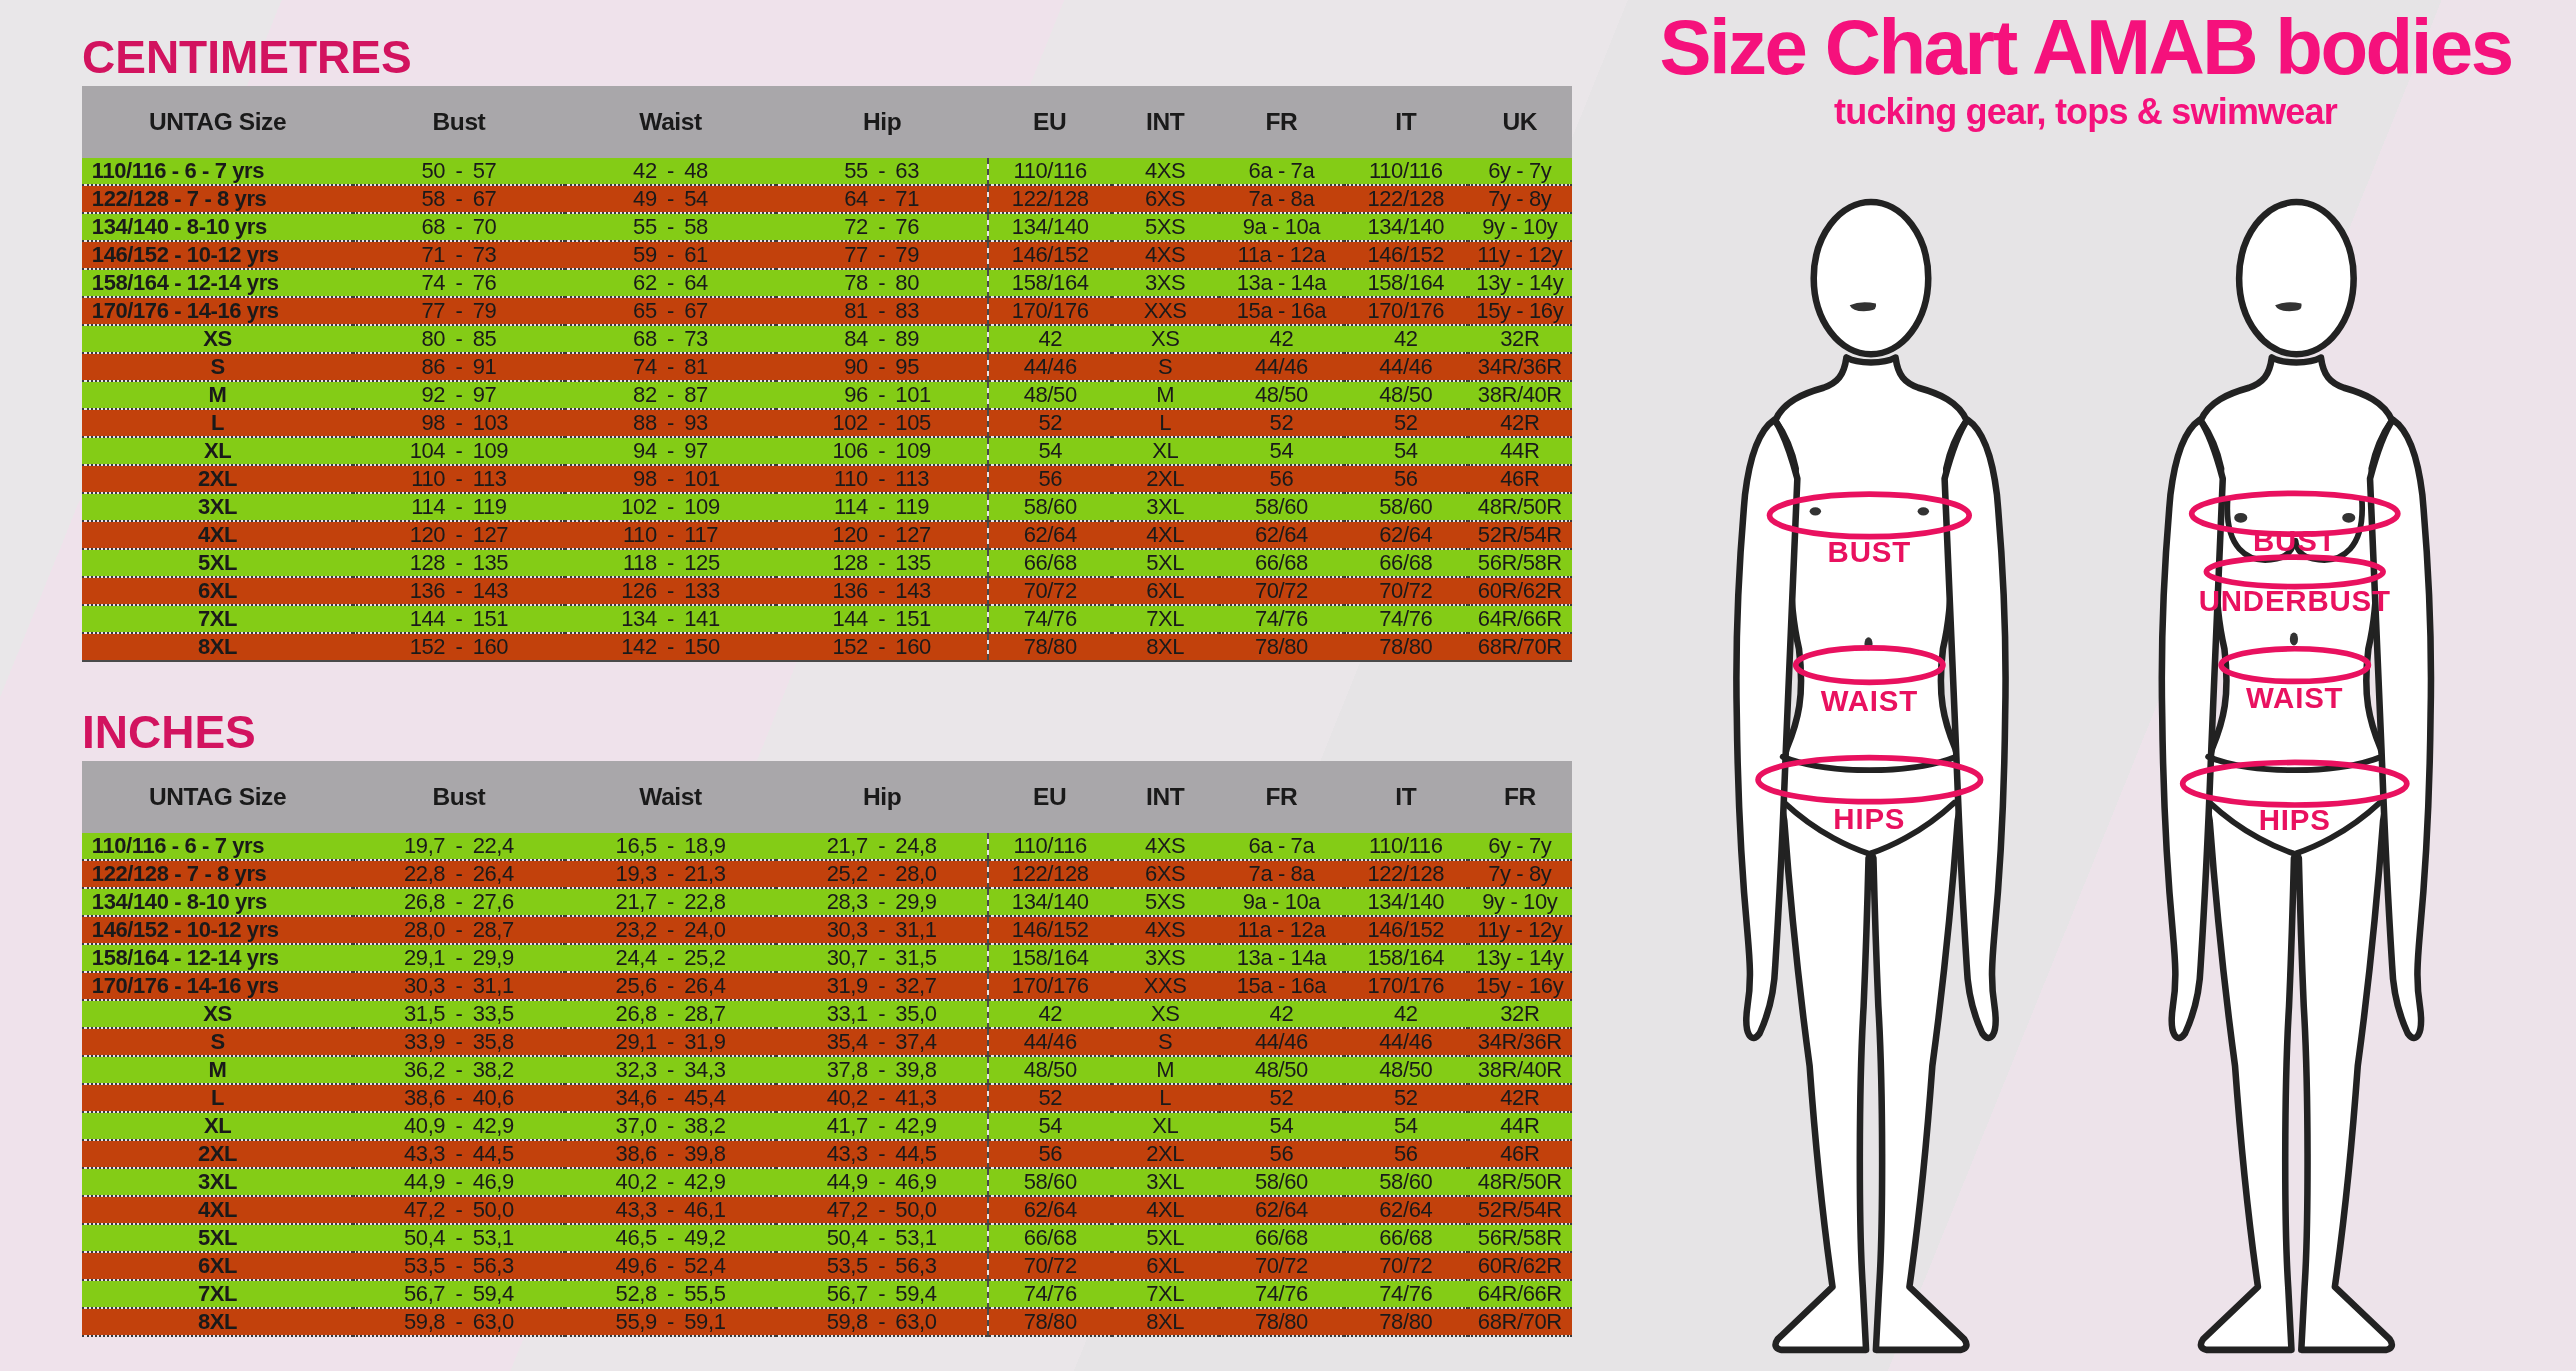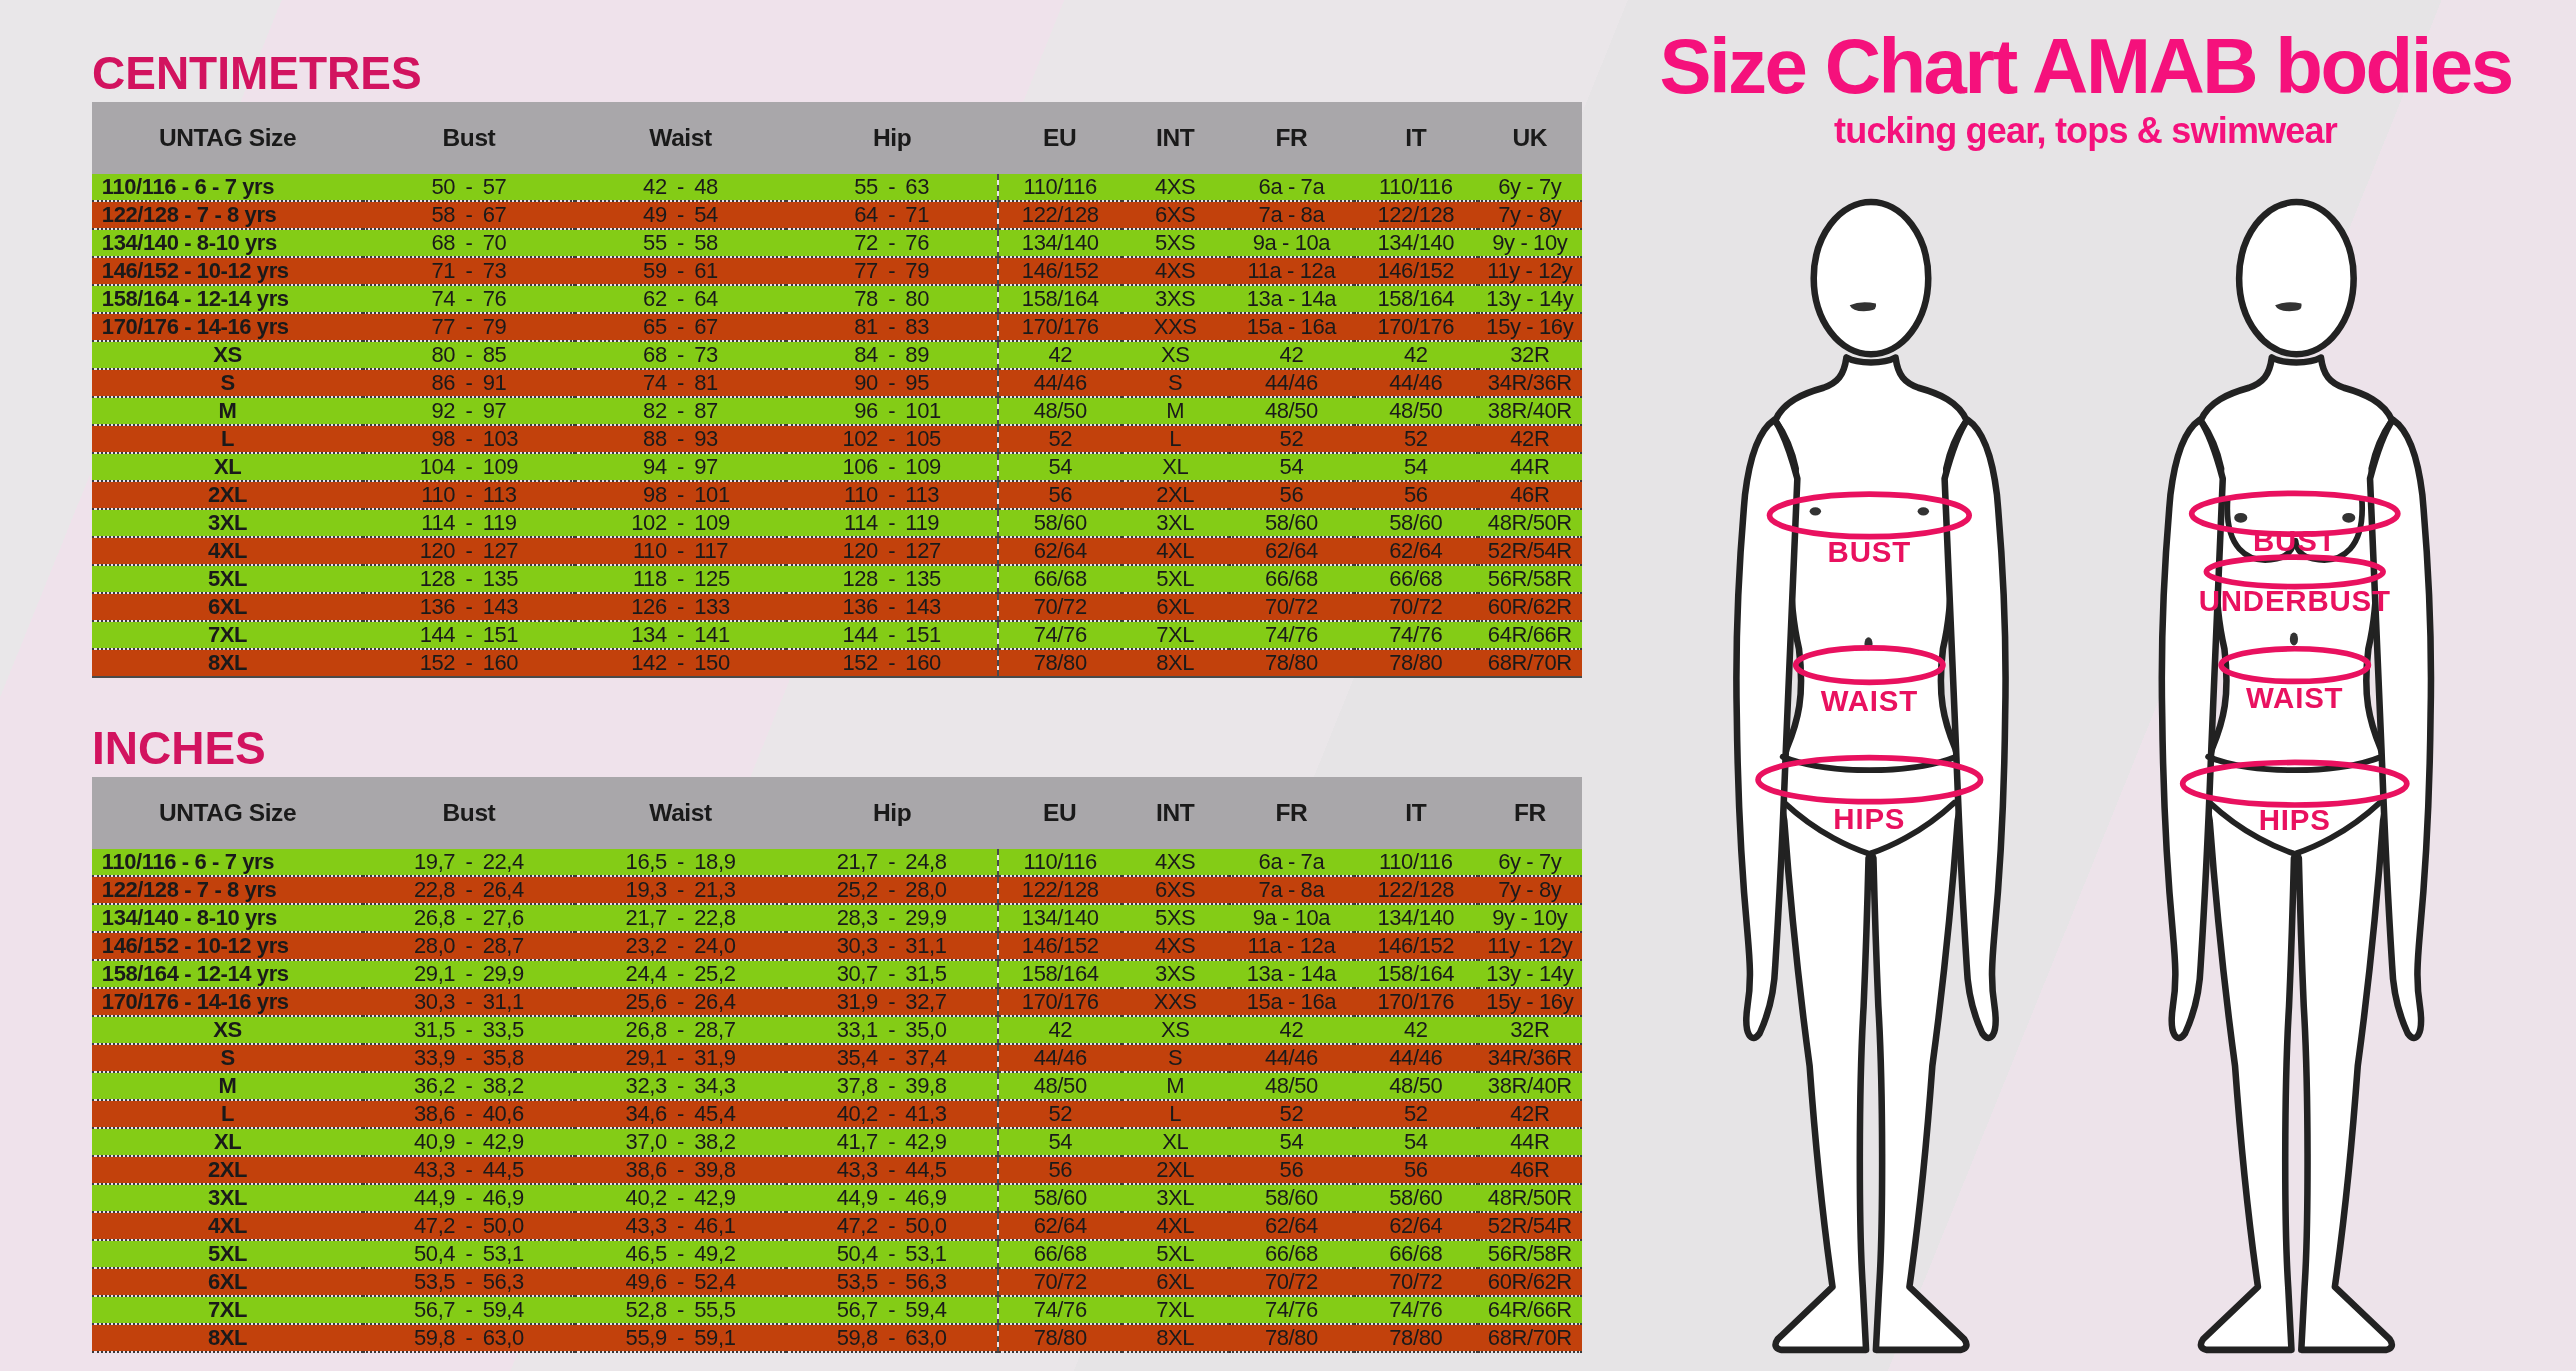--- a/index.html
+++ b/index.html
@@ -6,21 +6,21 @@
   body{
     width:2576px;height:1372px;position:relative;overflow:hidden;
     font-family:"Liberation Sans","DejaVu Sans",sans-serif;color:#1a1a1a;
     background:linear-gradient(112deg,
       #e9e7e9 0%, #e9e7e9 9%,
       #efe2eb 9%, #efe2eb 34%,
       #eae6e9 34%, #eae6e9 52%,
       #e6e4e6 52%, #e6e4e6 78%,
       #ede3ea 78%, #ede3ea 100%);
   }
-  .section{position:absolute;left:92px;width:1490px;margin-top:16px;}
+  .section{position:absolute;left:82px;width:1490px;}
   .sec-cm{top:33px;}
   .sec-in{top:708px;}
   .sec-heading{
     font-size:46px;font-weight:900;letter-spacing:0px;line-height:1.05;
     color:#d2135f;margin:0 0 4.9px 0;
   }
   table{width:100%;border-collapse:collapse;table-layout:fixed;}
   .tbl-cm{border-bottom:2.5px solid #4a4a4a;}
   thead th{
     background:#a9a7aa;height:44px;font-size:24.5px;font-weight:700;
@@ -33,21 +33,21 @@
   }
   tbody tr.even{background:#84cc16;}
   tbody tr.odd{background:#c2410c;}
   td.size-col{font-weight:700;}
   tr.child td.size-col{text-align:left;padding-left:9.8px;}
   td.eu-col{border-left:2.5px dashed #4a4a4a;}
   td .lo{display:inline-block;width:43%;text-align:right;}
   td .dash{display:inline-block;width:13%;text-align:center;}
   td .hi{display:inline-block;width:43%;text-align:left;}
   .title-block{
-    position:absolute;left:1595px;top:27px;width:981px;text-align:center;
+    position:absolute;left:1595px;top:8px;width:981px;text-align:center;
   }
   .title-line1{
     font-size:78px;font-weight:800;letter-spacing:-2.5px;line-height:1.0;
     color:#f5117c;white-space:nowrap;
   }
   .title-line2{
     font-size:36px;font-weight:800;letter-spacing:-0.8px;line-height:1.0;
     margin-top:8.2px;color:#f5117c;white-space:nowrap;
   }
   .figures-svg{position:absolute;left:1628px;top:184px;}

